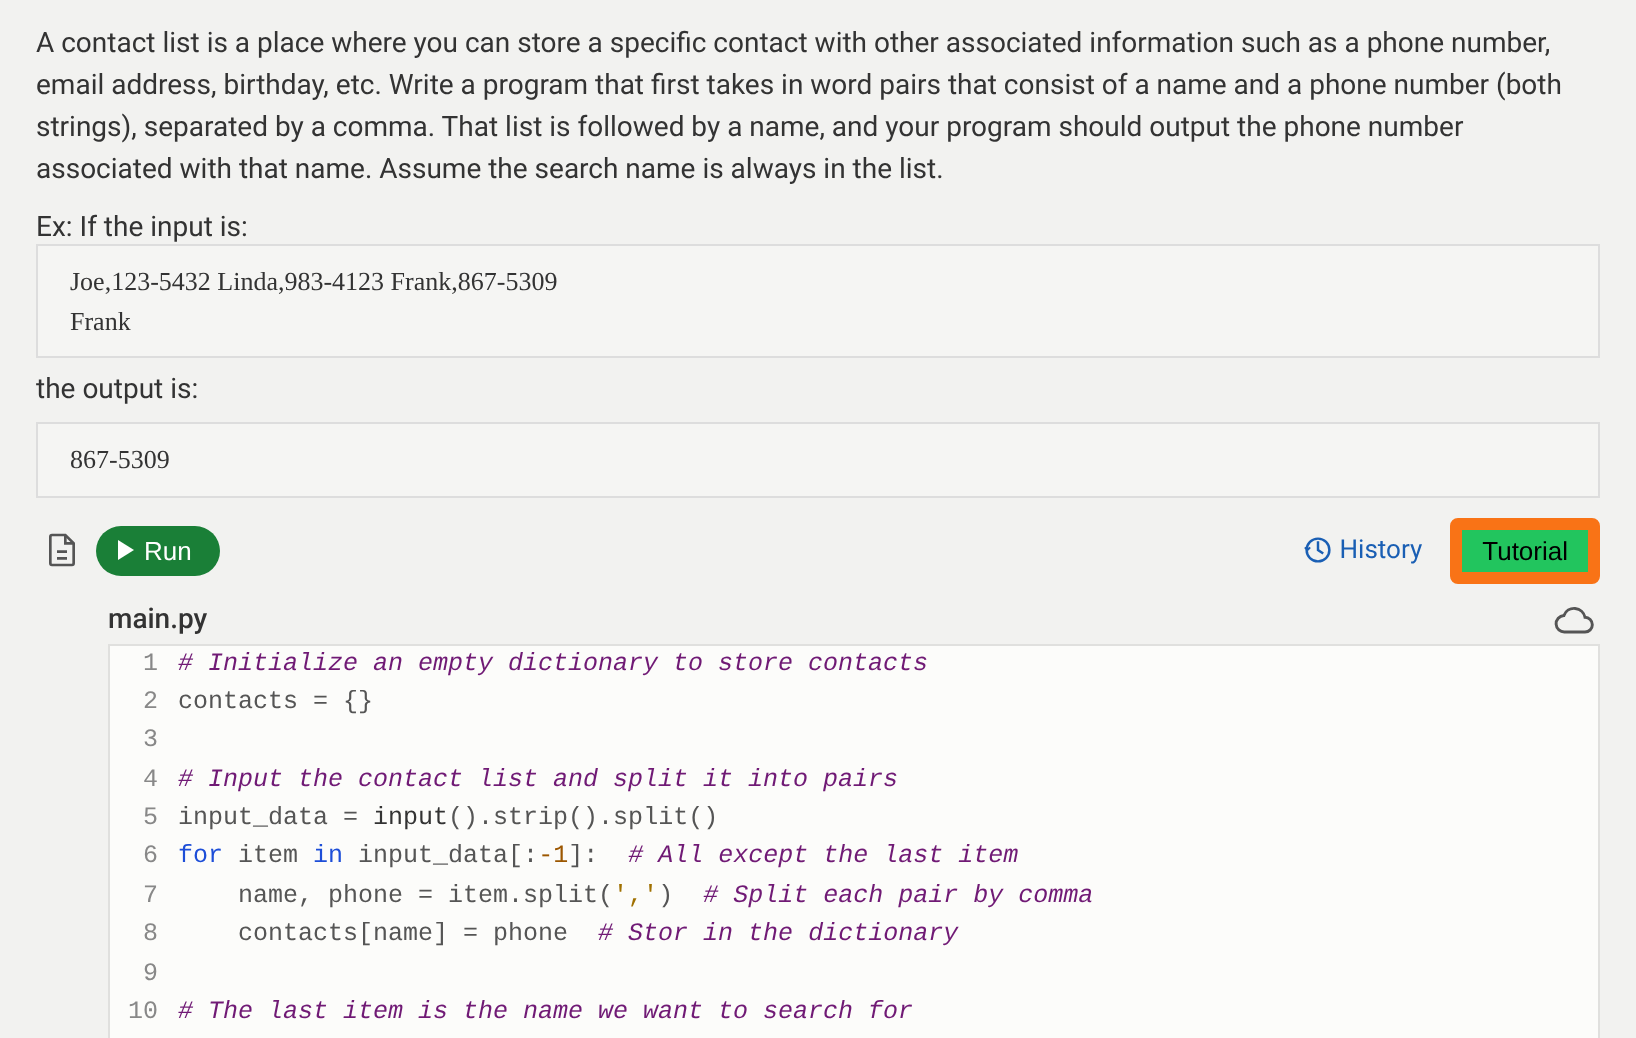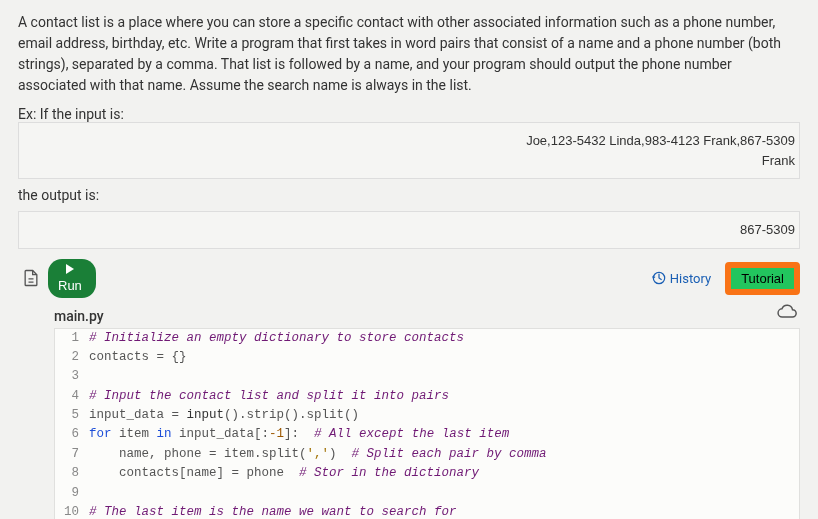--- a/index.html
+++ b/index.html
@@ -1,30 +1,30 @@
 <!DOCTYPE html>
 <html><head>
   <meta charset="utf-8">
   <style>
     * { box-sizing: border-box; margin: 0; padding: 0; }
     body { font-family: -apple-system, BlinkMacSystemFont, 'Segoe UI', Roboto, sans-serif; background: #f2f2f0; color: #333; width: 818px; }
     .container { padding: 12px 18px; }
     .description { font-size: 14px; line-height: 1.5; color: #333; margin-bottom: 10px; }
     .ex-label { font-size: 14px; margin-bottom: 0; color: #333; }
-    .code-box { background: #f5f5f3; border: 1px solid #ddd; padding: 8px 4px; font-family: Liberation Sans, sans-serif; font-size: 13px; margin-bottom: 8px; white-space: pre; line-height: 1.5; text-align: right; }
+    .code-box { background: #f5f5f3; border: 1px solid #ddd; padding: 8px 16px; font-family: Liberation Serif, serif; font-size: 13px; margin-bottom: 8px; white-space: pre; line-height: 1.5; }
     .output-label { font-size: 14px; margin-bottom: 8px; color: #333; }
     .editor-row { display: flex; align-items: center; margin-top: 10px; gap: 6px; padding-left: 2px; }
     .file-icon { width: 22px; height: 26px; display: flex; align-items: center; justify-content: center; }
-    .run-btn { background: #1a7f37; color: #fff; border: none; border-radius: 14px; padding: 5px 14px 5px 10px; font-size: 13px; display: flex; align-items: center; gap: 4px; cursor: pointer; flex-direction: column; }
+    .run-btn { background: #1a7f37; color: #fff; border: none; border-radius: 14px; padding: 5px 14px 5px 10px; font-size: 13px; display: flex; align-items: center; gap: 4px; cursor: pointer; }
     .run-btn svg { width: 10px; height: 10px; }
     .spacer { flex: 1; }
     .history-link { color: #1a5fb4; font-size: 13px; display: flex; align-items: center; gap: 4px; cursor: pointer; text-align: right; }
     .tutorial-btn { background: #22c55e; border: 6px solid #f97316; border-radius: 4px; padding: 3px 10px; font-size: 13px; margin-left: 8px; cursor: pointer; }
     .editor-area { margin-left: 36px; margin-top: 6px; }
-    .filename-row { display: flex; align-items: flex-start; justify-content: space-between; }
+    .filename-row { display: flex; align-items: flex-end; justify-content: space-between; }
     .filename { font-size: 14px; font-weight: 500; padding: 4px 0; color: #333; }
     .cloud-icon { margin-right: 2px; }
     .code-editor { background: #fcfcfa; border: 1px solid #e0e0de; font-family: 'Courier New', monospace; font-size: 12.5px; line-height: 1.55; }
     .code-line { display: flex; }
     .line-no { width: 34px; text-align: right; padding-right: 10px; color: #888; user-select: none; flex-shrink: 0; }
     .line-content { white-space: pre; color: #555; }
     .comment { color: #701a75; font-style: italic; }
     .keyword { color: #1d4ed8; font-family: Liberation Mono, monospace; }
     .func { color: #333; }
     .string { color: #a07000; }

